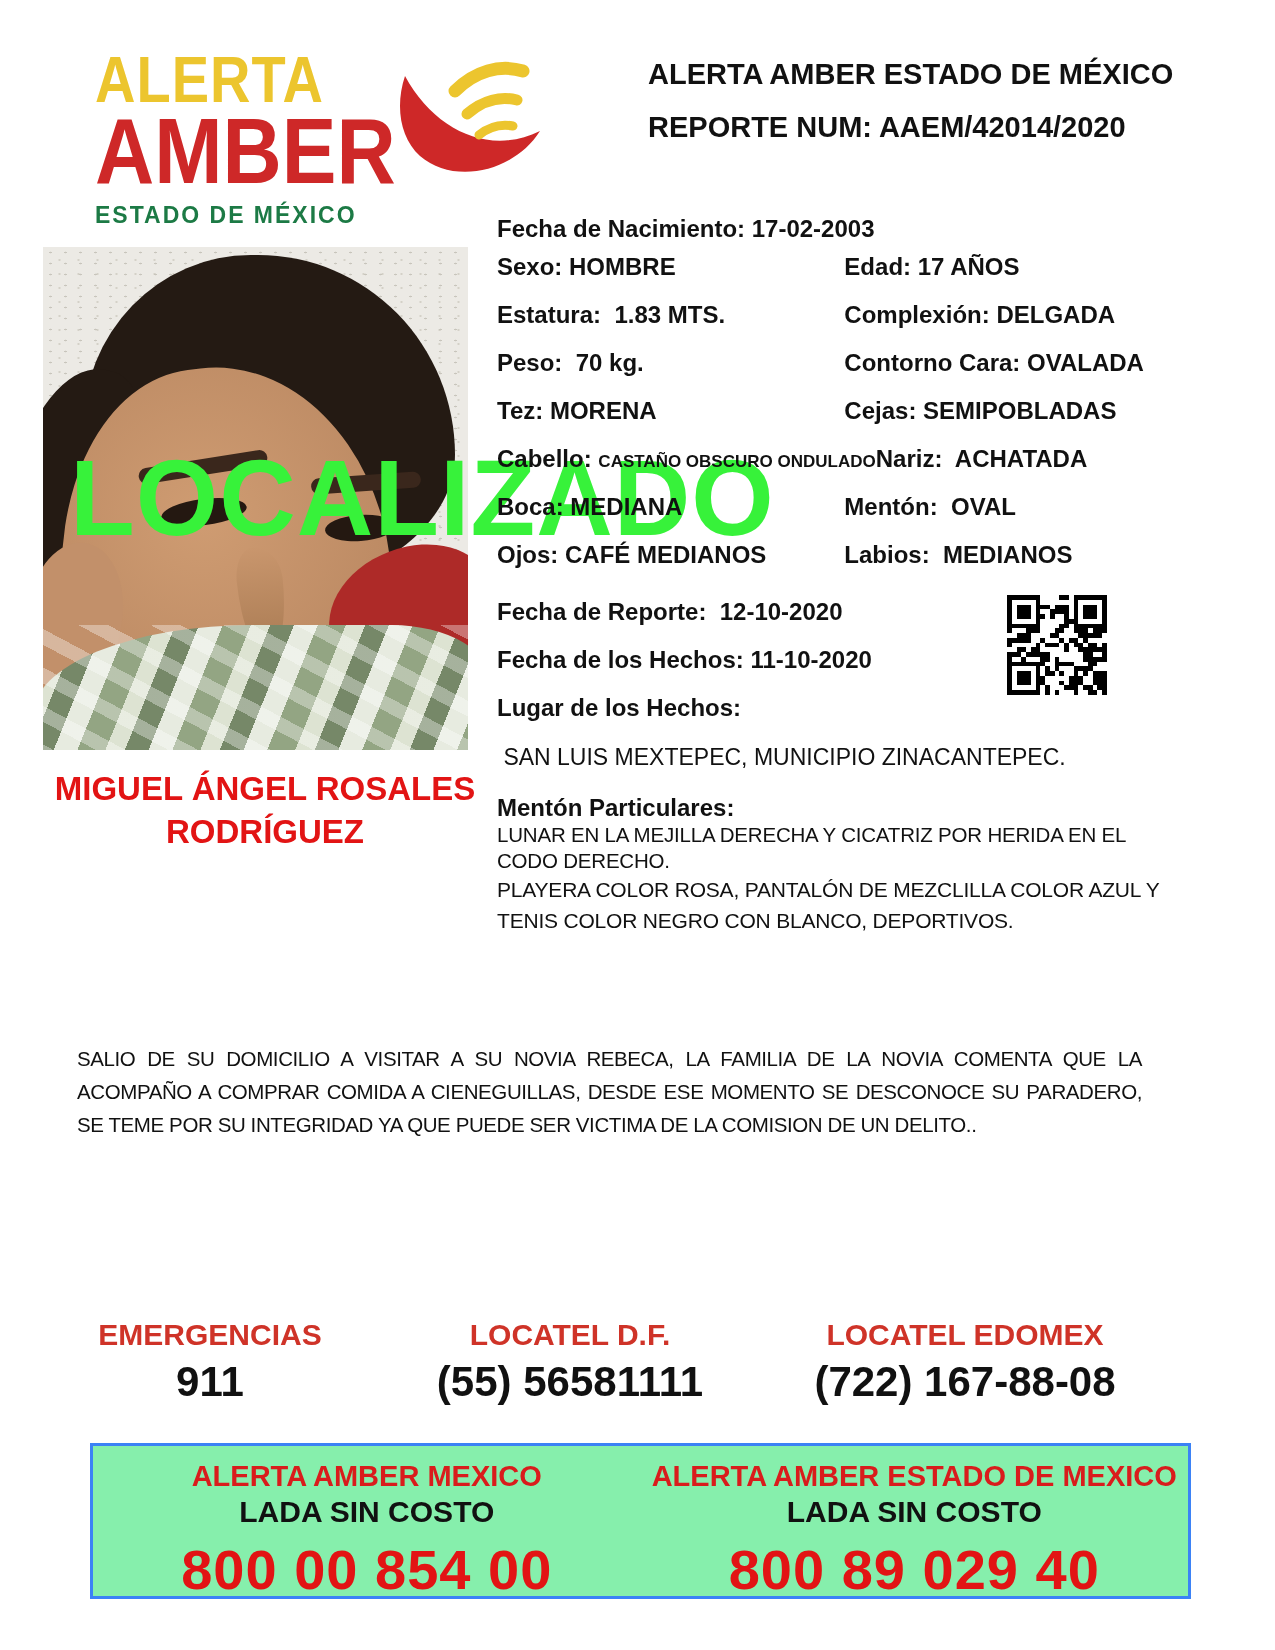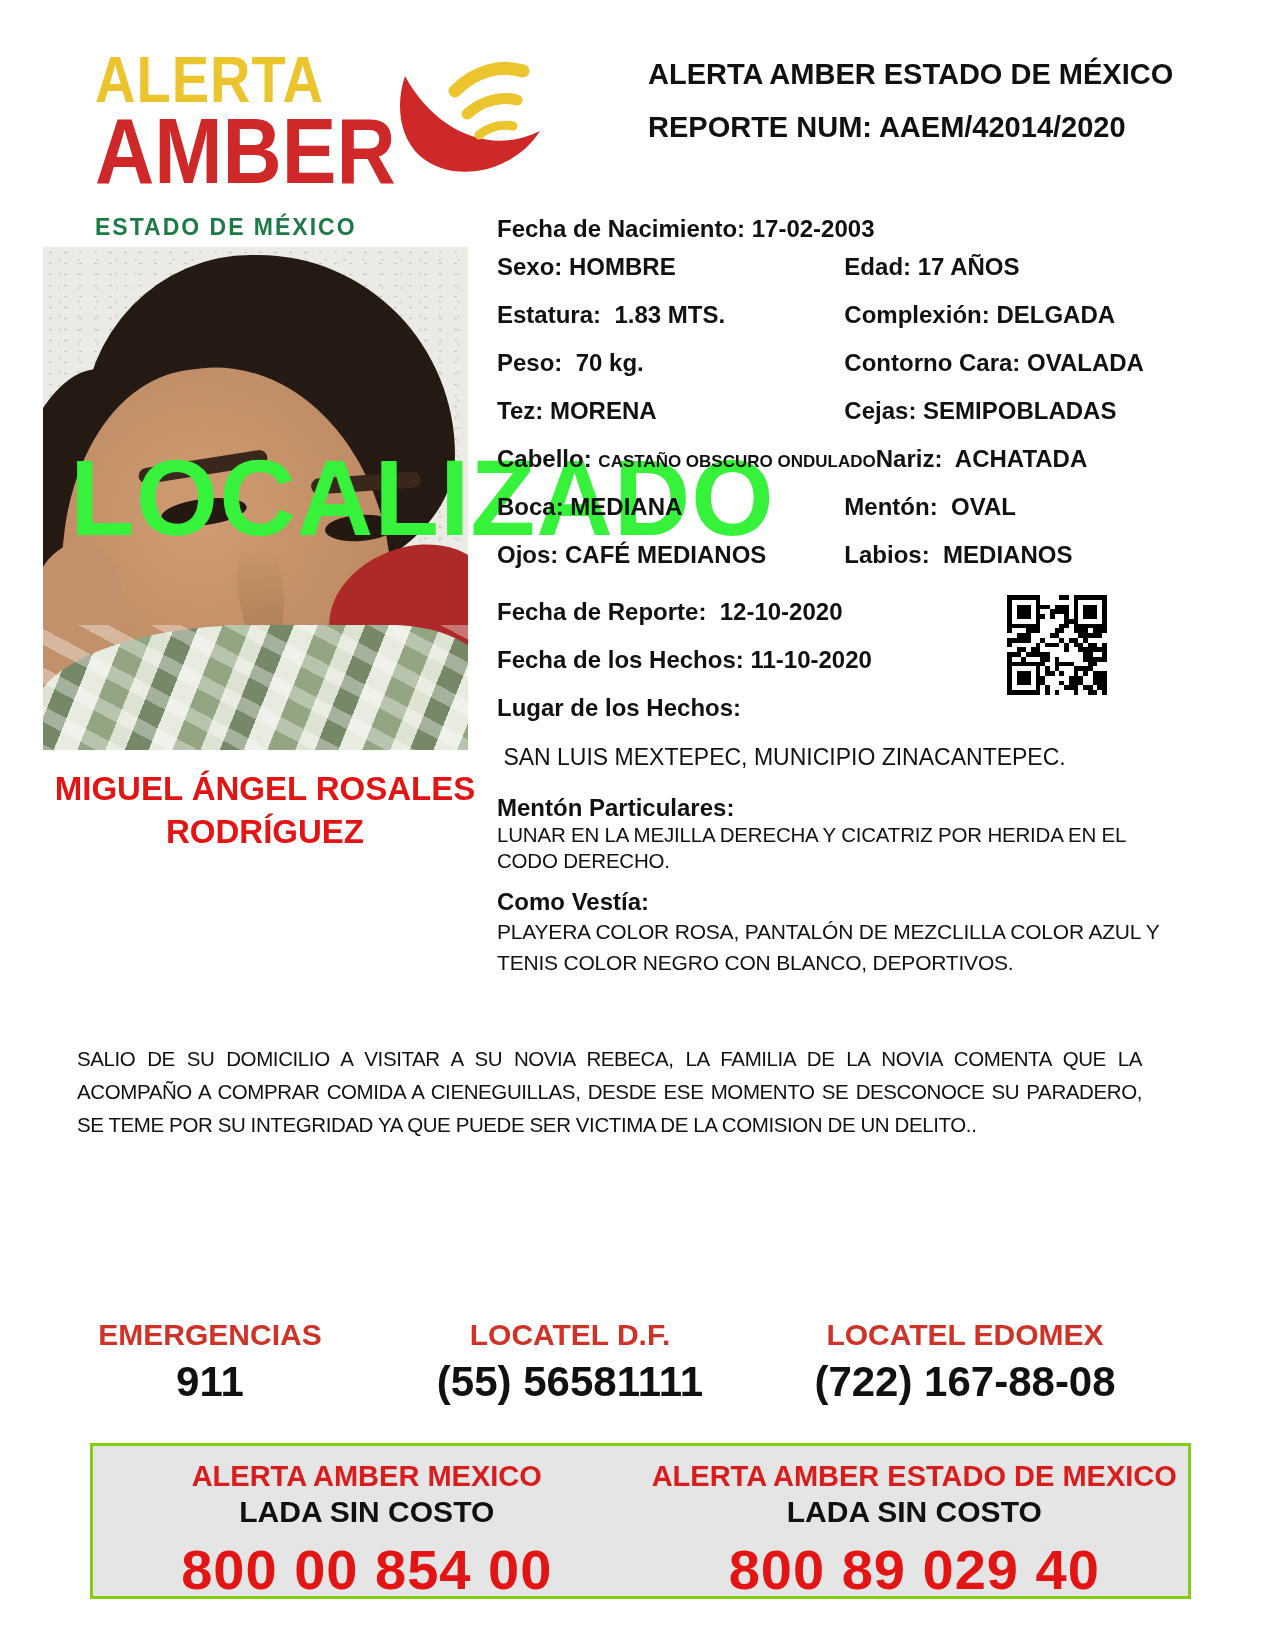--- a/index.html
+++ b/index.html
@@ -7,21 +7,21 @@
     --green:#1c7a45; --neon:#37f23a; --ink:#111;
   }
   html,body{margin:0;padding:0;background:#fff;}
   .page{position:relative;width:1275px;height:1650px;background:#fff;overflow:hidden;
         font-family:"Liberation Sans", sans-serif;color:var(--ink);}
 
   
   .logo{position:absolute;left:95px;top:48px;width:330px;}
   .logo-l1{font-weight:bold;font-size:56px;line-height:1;color:var(--yellow);letter-spacing:1px;transform:scaleY(1.15);transform-origin:left top;}
   .logo-l2{font-weight:bold;font-size:82px;line-height:.95;color:var(--dark-red);letter-spacing:0;margin-top:4px;transform:scaleY(1.12);transform-origin:left top;}
-  .logo-l3{font-weight:bold;font-size:23px;color:var(--green);letter-spacing:2px;margin-top:28px;white-space:nowrap;}
+  .logo-l3{font-weight:bold;font-size:23px;color:var(--green);letter-spacing:2px;margin-top:16px;white-space:nowrap;}
   .logo-swoosh{position:absolute;left:300px;top:-12px;}
 
   
   .hdr{position:absolute;left:648px;top:58px;width:560px;}
   .hdr-title{font-weight:bold;font-size:29px;white-space:nowrap;}
   .hdr-report{font-weight:bold;font-size:29px;margin-top:20px;white-space:nowrap;}
 
   
   .photo{position:absolute;left:43px;top:247px;width:425px;height:503px;overflow:hidden;z-index:1;
      background-color:#eceae5;
@@ -83,22 +83,22 @@
   
   .phones{position:absolute;left:0;top:1318px;width:1270px;height:100px;}
   .pcol{position:absolute;text-align:center;}
   .pcol.c0{left:60px;width:300px;}
   .pcol.c1{left:400px;width:340px;text-align:center;}
   .pcol.c2{left:780px;width:370px;}
   .plabel{color:var(--label-red);font-weight:bold;font-size:30px;letter-spacing:0;}
   .pnum{font-weight:bold;font-size:42px;margin-top:6px;}
 
   
-  .fbox{position:absolute;left:90px;top:1443px;width:1095px;height:150px;border:3px solid #84cc16;
-     display:flex;background:#e5e5e5;}
+  .fbox{position:absolute;left:90px;top:1443px;width:1095px;height:150px;border:3px solid #3b82f6;
+     display:flex;background:#86efac;}
   .fcol{flex:1;text-align:center;padding-top:14px;}
   .ftitle{color:#d91c1c;font-weight:bold;font-size:29px;}
   .fsub{font-weight:bold;font-size:30px;margin-top:2px;}
   .fnum{color:var(--red);font-weight:bold;font-size:56px;margin-top:8px;letter-spacing:1px;}
 </style>
 </head>
 <body>
 
 <div class="page">
 
@@ -178,21 +178,20 @@
       <span>Fecha de los Hechos:</span> <span>11-10-2020</span>
     </div>
     <div class="dsingle" style="height:42px;">
       <span>Lugar de los Hechos:</span>
     </div>
     <div class="lugar-val">
       &nbsp;<span>SAN LUIS MEXTEPEC, MUNICIPIO ZINACANTEPEC.</span>
     </div>
     <div class="sec-head">Mentón Particulares:</div>
     <div class="sec-body">LUNAR EN LA MEJILLA DERECHA  Y CICATRIZ POR HERIDA EN EL CODO DERECHO.</div>
-    <div class="sec-head" style="margin-top:14px;">Como Vestía:</div>
     <div class="vestia-body">PLAYERA  COLOR ROSA, PANTALÓN DE MEZCLILLA COLOR AZUL Y TENIS  COLOR NEGRO CON BLANCO, DEPORTIVOS.</div>
     <div class="qr">
         <div class="on"></div>
         <div class="on"></div>
         <div class="on"></div>
         <div class="on"></div>
         <div class="on"></div>
         <div class="on"></div>
         <div class="on"></div>
         <div></div>

